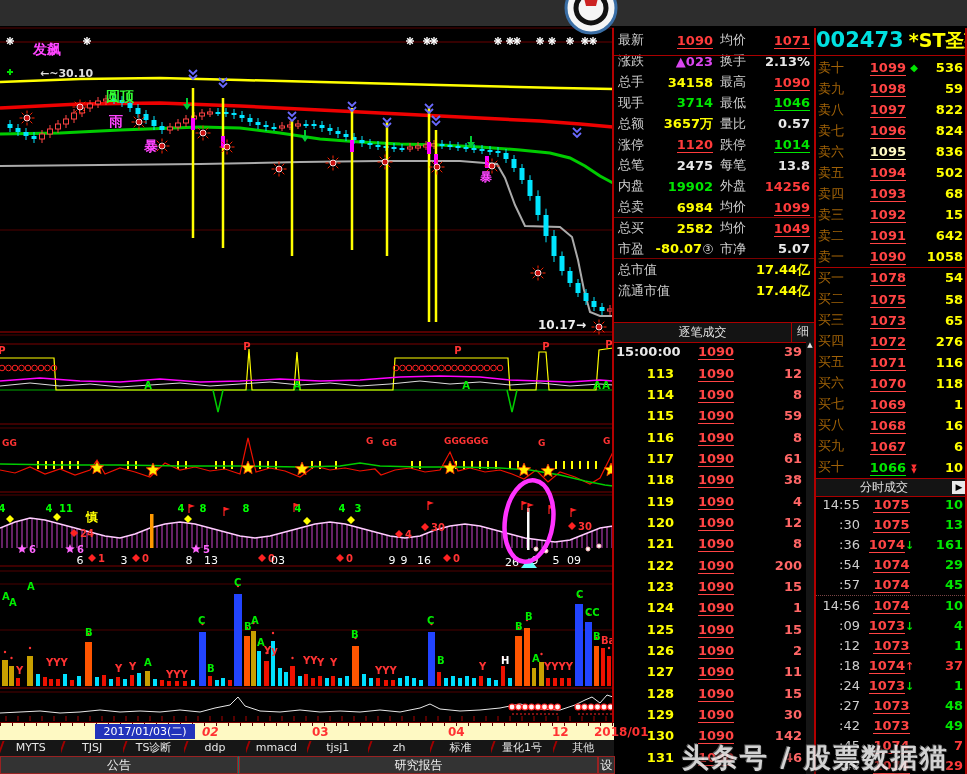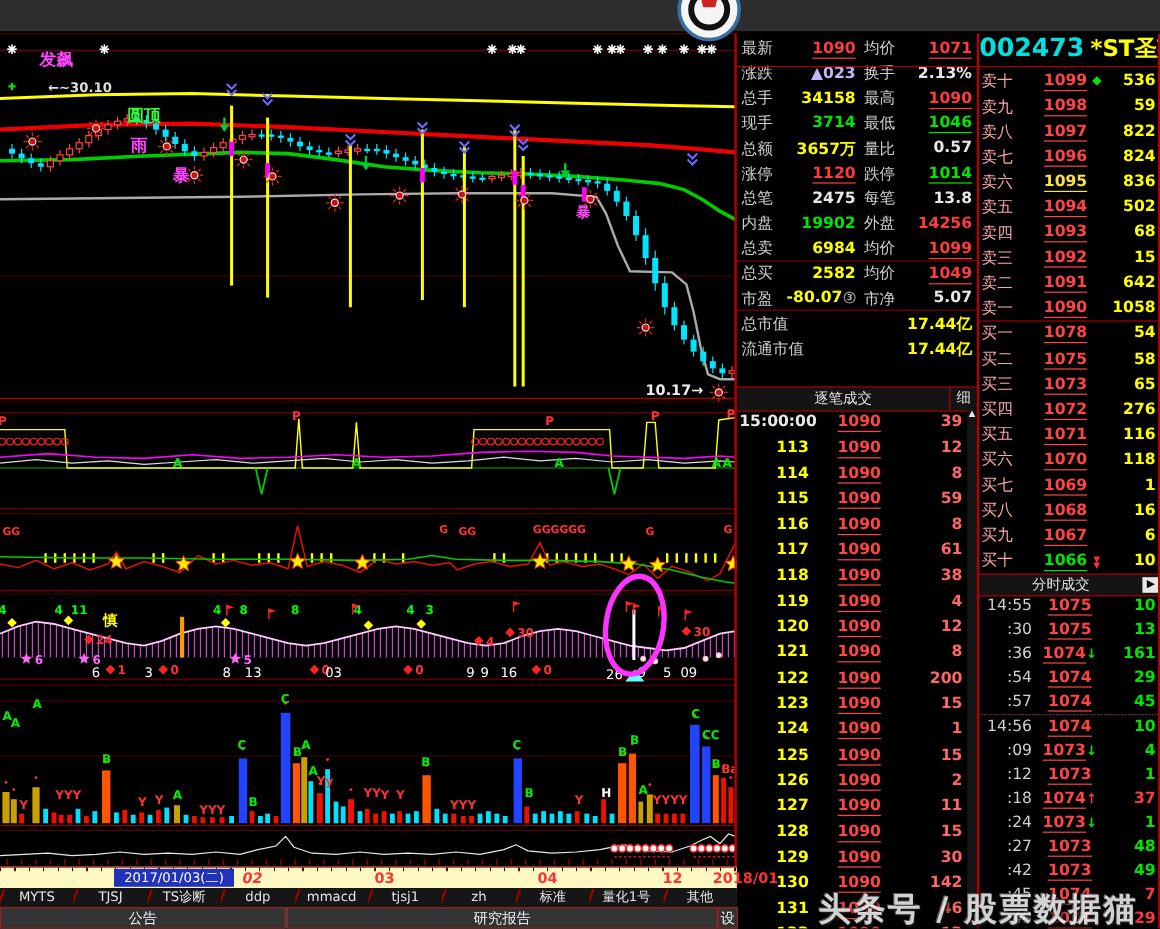--- a/index.html
+++ b/index.html
@@ -40,21 +40,21 @@
   .iv2{flex:1;text-align:right;font-weight:bold;white-space:nowrap;}
   .wl{color:#cfcfcf;flex:none;}
   .wv{flex:1;text-align:right;font-weight:bold;}
   .und{border-bottom:1px solid currentColor;}
   .sep{position:absolute;left:0;width:200px;height:0;border-top:1px solid #7a0000;}
   #pe-icon{display:inline-block;width:8px;height:8px;border:1px solid #999;border-radius:50%;
      font-size:7px;line-height:8px;color:#bbb;text-align:center;vertical-align:2px;margin-left:1px;}
   
   #queue{position:absolute;left:202px;top:57px;width:151px;}
   .qrow{display:flex;height:21.05px;align-items:center;font-size:13px;padding:0 4px 0 2px;}
-  .ql{width:38px;color:#fca5a5;flex:none;font-family:Liberation Mono, monospace;}
+  .ql{width:38px;color:#a16207;flex:none;font-family:Liberation Mono, monospace;}
   .qp{width:50px;text-align:right;font-weight:bold;flex:none;}
   .qi{width:16px;text-align:center;flex:none;font-size:10px;}
   .qv{flex:1;text-align:right;color:#ffff00;font-weight:bold;}
   #qsep{position:absolute;left:202px;top:267px;width:151px;border-top:1px solid #aa0000;}
   .dbl{display:inline-flex;flex-direction:column;font-size:7px;line-height:4.5px;color:#ff3333;vertical-align:1px;}
   
   .pbar{position:absolute;background:#141414;border-top:1px solid #aa0000;border-bottom:1px solid #aa0000;
      color:#e0e0e0;font-size:12px;display:flex;align-items:center;}
   #tickbar{left:0;top:322px;width:200px;height:19px;}
   #tickbar .t{flex:1;text-align:center;}
@@ -1028,21 +1028,21 @@
     </div>
     <div id="info">
         <div class="irow">
           <span class="il">最新</span>
           <span class="iv"><span class="und" style="color: rgb(255, 59, 59);">1090</span></span>
           <span class="il2">均价</span>
           <span class="iv2"><span class="und" style="color: rgb(255, 59, 59);">1071</span></span>
         </div>
         <div class="irow">
           <span class="il">涨跌</span>
-          <span class="iv"><span style="color: #c4b5fd;">▲023</span></span>
+          <span class="iv"><span style="color: #d946ef;">▲023</span></span>
           <span class="il2">换手</span>
           <span class="iv2"><span style="color: rgb(232, 232, 232);">2.13%</span></span>
         </div>
         <div class="irow">
           <span class="il">总手</span>
           <span class="iv"><span style="color: rgb(255, 255, 0);">34158</span></span>
           <span class="il2">最高</span>
           <span class="iv2"><span class="und" style="color: rgb(255, 59, 59);">1090</span></span>
         </div>
         <div class="irow">
@@ -1125,21 +1125,21 @@
           <span class="qv">822</span>
         </div>
         <div class="qrow">
           <span class="ql">卖七</span>
           <span class="qp"><span class="und" style="color: rgb(255, 68, 68);">1096</span></span>
           <span class="qi"></span>
           <span class="qv">824</span>
         </div>
         <div class="qrow">
           <span class="ql">卖六</span>
-          <span class="qp"><span class="und" style="color: #fde047;">1095</span></span>
+          <span class="qp"><span class="und" style="color: #fef9c3;">1095</span></span>
           <span class="qi"></span>
           <span class="qv">836</span>
         </div>
         <div class="qrow">
           <span class="ql">卖五</span>
           <span class="qp"><span class="und" style="color: rgb(255, 68, 68);">1094</span></span>
           <span class="qi"></span>
           <span class="qv">502</span>
         </div>
         <div class="qrow">

